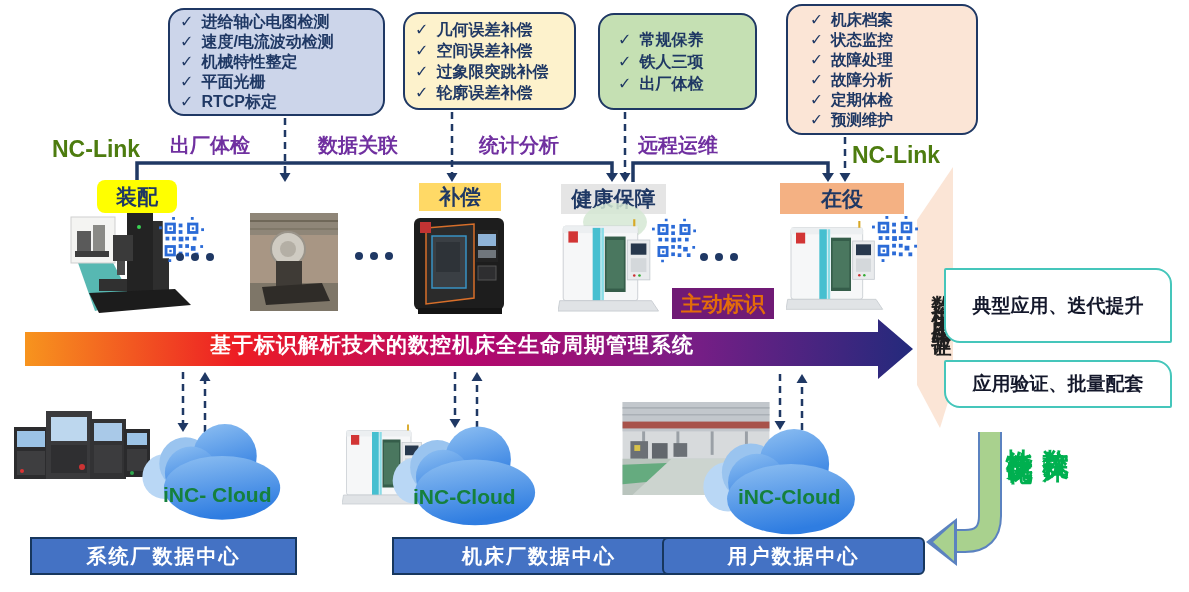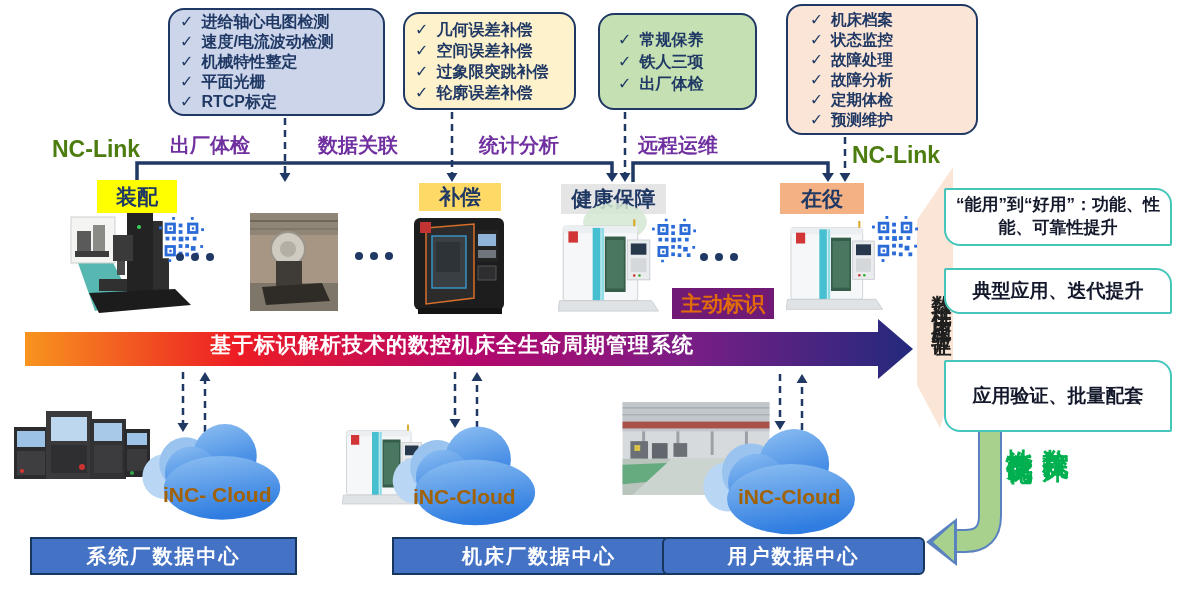--- a/index.html
+++ b/index.html
@@ -15,51 +15,51 @@
   .box1{left:168px;top:8px;width:217px;height:108px;background:#ccd5ea;font-size:16px;line-height:20px;}
   .box2{left:403px;top:12px;width:173px;height:98px;background:#fdf2cc;font-size:16px;line-height:21px;}
   .box3{left:598px;top:13px;width:159px;height:97px;background:#c5e0b3;font-size:16px;line-height:22px;padding-left:18px;}
   .box4{left:786px;top:4px;width:192px;height:131px;background:#fbe5d6;font-size:15.5px;line-height:20px;padding-left:22px;}
   
   .flowlbl{position:absolute;color:#7030a0;font-weight:bold;font-size:20px;white-space:nowrap;}
   .nclink{position:absolute;color:#4d7c0f;font-weight:bold;font-size:23px;white-space:nowrap;}
   
   .stage{position:absolute;display:flex;align-items:center;justify-content:center;
          color:#1f3864;font-weight:bold;font-size:21px;white-space:nowrap;}
-  .s1{left:97px;top:180px;width:80px;height:33px;background:#ffff00;}
+  .s1{left:97px;top:180px;width:80px;height:33px;background:#ffff00;border-radius:8px;}
   .s2{left:252px;top:183px;width:81px;height:28px;background:#8faadc;margin-top:35px;}
   .s3{left:419px;top:183px;width:82px;height:28px;background:#ffd966;}
   .s4{left:561px;top:184px;width:105px;height:30px;background:#e5e5e5;}
-  .s5{left:780px;top:183px;width:84px;height:31px;background:#f4b183;}
+  .s5{left:780px;top:183px;width:124px;height:31px;background:#f4b183;}
   
   .dots{position:absolute;display:flex;gap:7px;}
   .dot{width:8px;height:8px;border-radius:50%;background:#1f3864;}
   
   .activeid{position:absolute;left:672px;top:288px;width:102px;height:31px;background:#701a75;
             color:#e36c0a;font-weight:bold;font-size:21px;display:flex;align-items:center;justify-content:center;}
   
   .mainarrow-text{position:absolute;left:22px;top:331px;width:860px;text-align:center;
                   color:#fff;font-weight:bold;font-size:21px;letter-spacing:1px;white-space:nowrap;}
   
   .banner-text{position:absolute;left:914px;top:188px;width:42px;height:230px;
                writing-mode:vertical-rl;text-orientation:upright;color:#1f1f1f;
                font-weight:bold;font-size:20px;letter-spacing:6px;text-align:center;}
   
   .tealbox{position:absolute;left:944px;width:228px;background:#fff;border:2px solid #45c6bb;
            border-radius:2px 16px 2px 16px;display:flex;align-items:center;justify-content:center;
            color:#14182b;font-weight:bold;box-sizing:border-box;text-align:center;padding:3px 6px;}
   .tb1{top:188px;height:58px;font-size:17px;line-height:1.35;}
-  .tb2{top:268px;height:46px;font-size:19px;}
-  .tb3{top:360px;height:72px;font-size:19px;}
+  .tb2{top:268px;height:75px;font-size:19px;}
+  .tb3{top:360px;height:48px;font-size:19px;}
   
   .feedback-text{position:absolute;left:1002px;top:428px;height:164px;
                  writing-mode:vertical-rl;text-orientation:upright;white-space:pre-line;
                  color:#00b050;font-weight:bold;font-size:26px;line-height:36px;letter-spacing:2px;}
   
-  .cloudlbl{position:absolute;color:#a16207;font-weight:bold;font-size:21px;white-space:nowrap;}
+  .cloudlbl{position:absolute;color:#15803d;font-weight:bold;font-size:21px;white-space:nowrap;}
   
   .dcbox{position:absolute;top:537px;height:38px;background:#4472c4;border:2px solid #17375e;
          color:#fff;font-weight:bold;font-size:20px;display:flex;align-items:center;justify-content:center;
          box-sizing:border-box;letter-spacing:2px;font-family:Liberation Mono, monospace;}
   .dc1{left:30px;width:267px;}
   .dc2{left:360px;width:294px;margin-left:32px;}
   .dc3{left:662px;width:263px;border-radius:6px;}
   svg{display:block;}
 </style>
 </head>
@@ -289,21 +289,20 @@
       <span class="dot"></span>
       <span class="dot"></span>
       <span class="dot"></span>
     </div>
 
   <div class="activeid">主动标识</div>
 
   <div class="mainarrow-text">基于标识解析技术的数控机床全生命周期管理系统</div>
 
   <div class="banner-text">数控机床应用验证</div>
-  <div class="tealbox tb1">“能用”到“好用”：功能、性能、可靠性提升</div>
   <div class="tealbox tb2">典型应用、迭代提升</div>
   <div class="tealbox tb3">应用验证、批量配套</div>
 
   <div class="feedback-text">数控机床
 性能反馈优化</div>
 
   <svg class="abs" style="left:12px;top:405px;" width="140" height="80" viewBox="0 0 140 80">
     <rect x="2" y="22" width="34" height="52" fill="#2c2c2e"></rect>
       <rect x="5" y="26" width="28" height="16" fill="#9cc3e6"></rect>
     <rect x="5" y="46" width="28" height="24" fill="#3e3e40"></rect>

